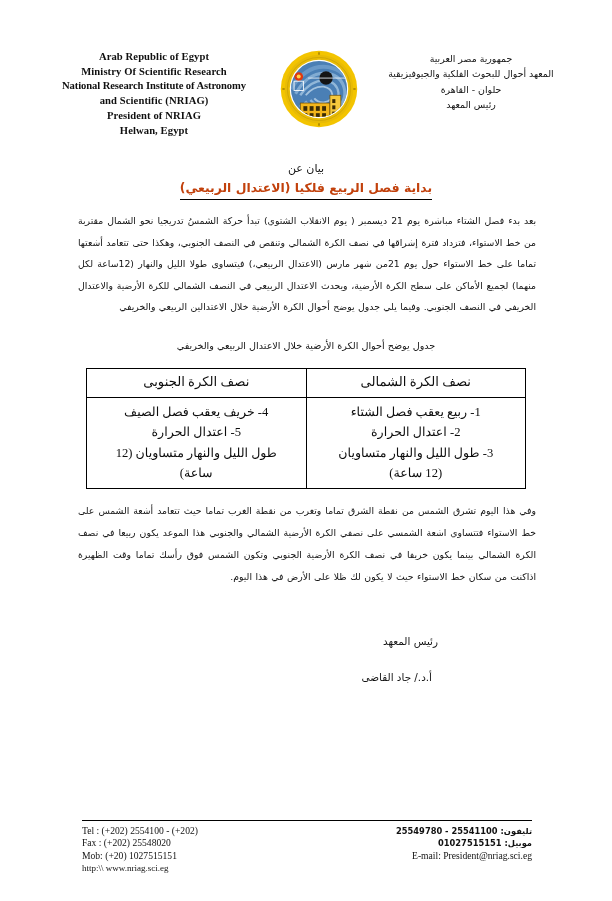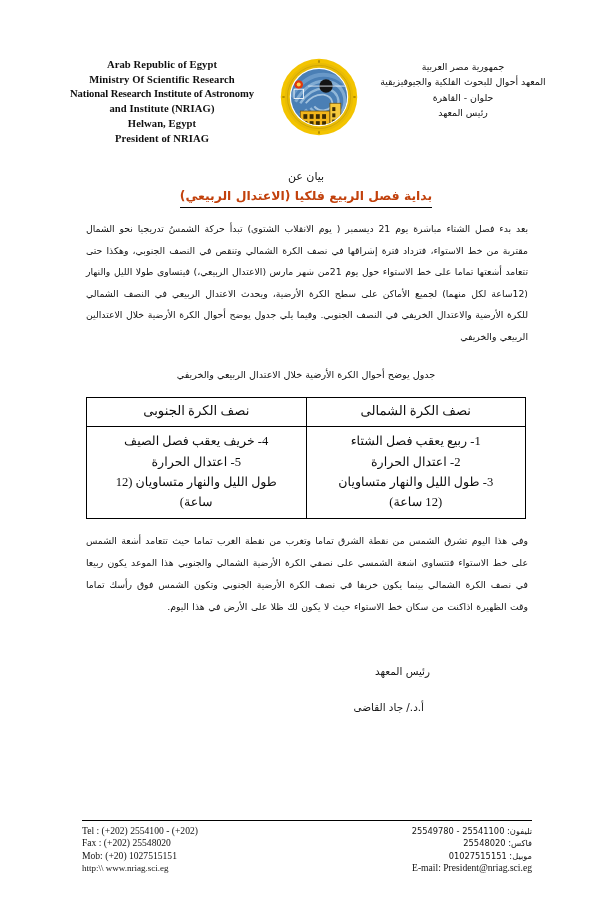--- a/index.html
+++ b/index.html
@@ -13,21 +13,21 @@
     height: 901px;
     overflow: hidden;
     font-family: "Liberation Serif", "DejaVu Serif", serif;
     color: #0d0d0d;
     position: relative;
   }
 
   .page {
     position: absolute;
     inset: 0;
-    padding: 12px;
+    padding: 4px;
   }
 
   
   .header {
     display: flex;
     align-items: flex-start;
     justify-content: space-between;
     padding: 44px 34px 0 34px;
     box-sizing: border-box;
   }
@@ -198,36 +198,36 @@
     font-size: 8.3px;
     line-height: 12.6px;
     color: #111;
     width: 220px;
   }
   .footer-right .email {
     direction: ltr;
     font-family: "Liberation Serif", "DejaVu Serif", serif;
     font-size: 9.6px;
   }
-  .footer-right .ltr-num { direction: ltr; unicode-bidi: embed; }
+  .footer-right .ltr-num { direction: ltr; unicode-bidi: embed; font-weight: bold; }
 </style>
 </head>
 <body>
 
 <div class="page">
 
   <div class="header">
 
     <div class="header-en">
       <div>Arab Republic of Egypt</div>
       <div>Ministry Of Scientific Research</div>
       <div class="wide">National Research Institute of Astronomy</div>
-      <div>and Institute (NRIAG)</div>
+      <div>and Scientific (NRIAG)</div>
+      <div>President of NRIAG</div>
       <div>Helwan, Egypt</div>
-      <div>President of NRIAG</div>
     </div>
 
     <div class="logo-wrap">
       <svg width="78" height="78" viewBox="0 0 100 100" aria-hidden="true">
         <defs>
           <clipPath id="innerClip">
               <circle cx="50" cy="50" r="36"></circle>
             </clipPath>
         </defs>
 
@@ -341,20 +341,19 @@
     <div class="footer-rule"></div>
     <div class="footer-cols">
       <div class="footer-left">
         <div>Tel  : (+202) 2554100 - (+202)</div>
         <div>Fax : (+202) 25548020</div>
         <div>Mob: (+20) 1027515151</div>
         <div class="url">http:\\ www.nriag.sci.eg</div>
       </div>
       <div class="footer-right">
         <div class="ltr-num">تليفون: 25541100 - 25549780</div>
-        <div class="ltr-num">فاكس: 25548020</div>
         <div class="ltr-num">موبيل: 01027515151</div>
         <div class="email">E-mail: President@nriag.sci.eg</div>
       </div>
     </div>
   </div>
 
 </div>
 
 </body></html>

